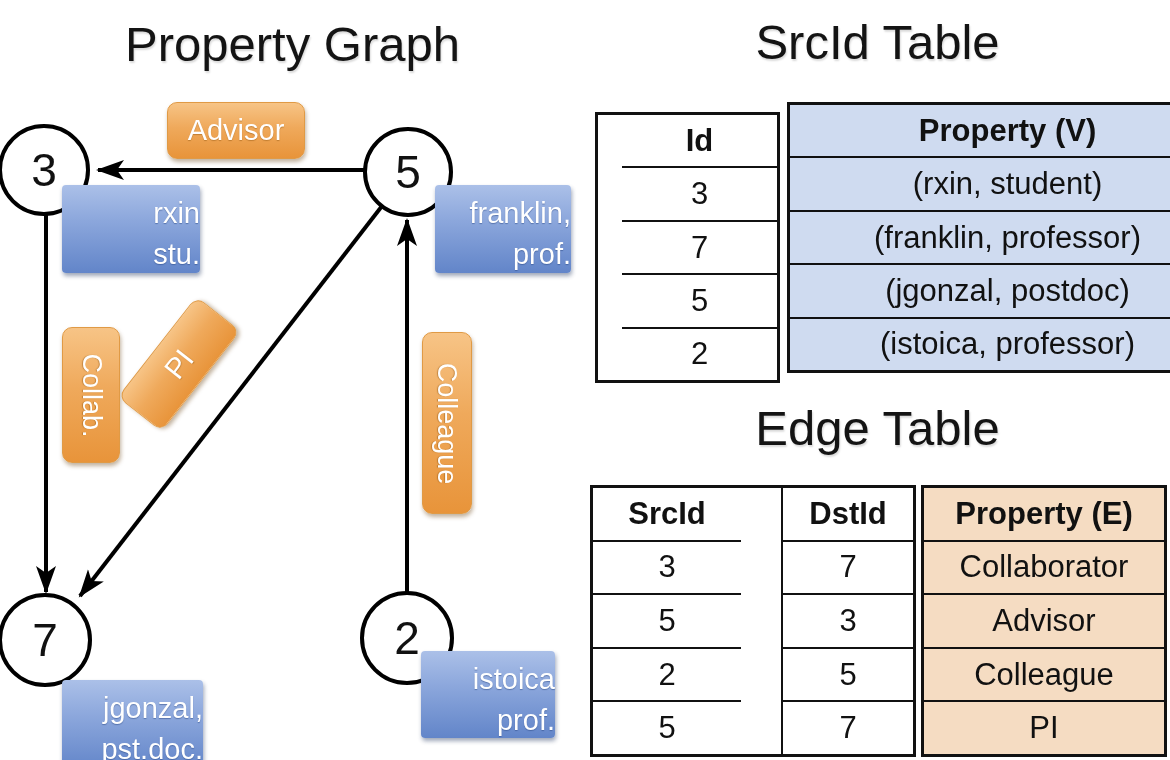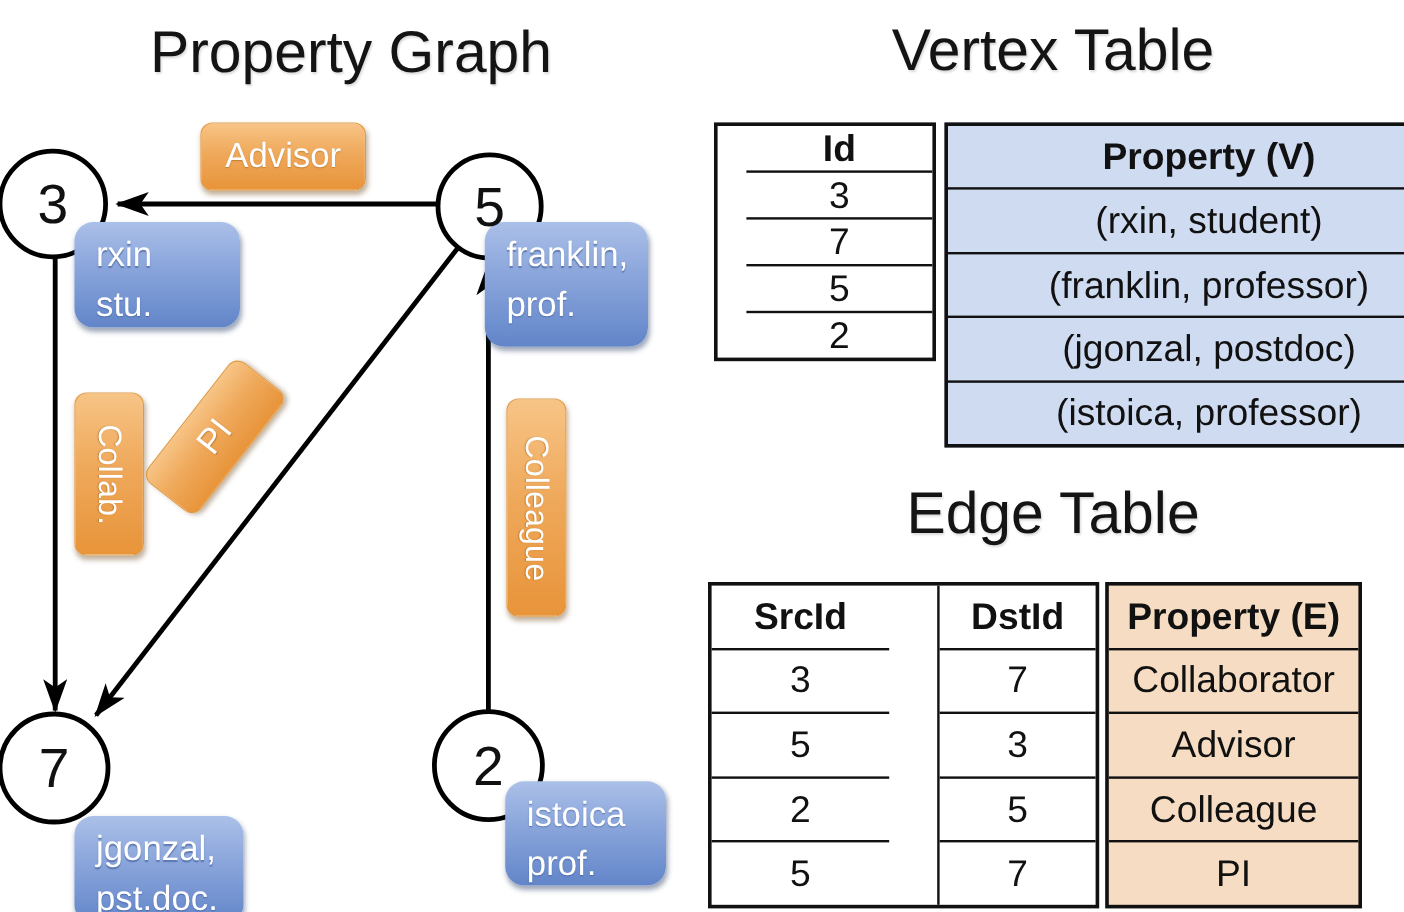--- a/index.html
+++ b/index.html
@@ -24,25 +24,26 @@
     position:absolute; z-index:2; border-radius:10px; color:#fff;
     background:linear-gradient(180deg,#f7c486 0%,#efa95b 45%,#e8943a 100%);
     border:1px solid #e09a45; box-shadow:1px 3px 4px rgba(100,60,10,0.4);
     display:flex; align-items:center; justify-content:center;
     font-size:29px; text-shadow:0 1px 1px rgba(150,90,20,0.5);
   }
   .obox .vtext { transform:rotate(90deg); white-space:nowrap; font-size:27px; }
 
   
   .bbox {
-    position:absolute; z-index:2; border-radius:16px; color:#fff;
+    position:absolute; z-index:2; border-radius:4px; color:#fff;
     background:linear-gradient(180deg,#abc0e8 0%,#8ca7dc 40%,#6285c9 100%);
     box-shadow:1px 3px 4px rgba(40,60,100,0.45);
-    font-size:29px; line-height:41px; padding:8px 12px 0 18px; box-sizing:border-box;
+    font-size:29px; line-height:41px; padding:8px 0 0 18px; box-sizing:border-box;
     text-shadow:0 1px 1px rgba(40,70,130,0.5);
+    text-align:right;
   }
   .bbox span { display:block; }
 
   
   .tcol {
     position:absolute; box-sizing:border-box; border:3px solid #111;
     display:flex; flex-direction:column; background:#fff; z-index:2;
   }
   .cell {
     flex:1; display:flex; align-items:center; justify-content:center;
@@ -55,21 +56,21 @@
   .subcol .cell { flex:1;text-align:center; }
   .subcol-src { width:148px; }
   .subcol-dst { flex:1; border-left:2px solid #111;margin-left:40px; }
 </style>
 </head>
 <body>
 
 <div class="stage">
 
   <div class="big-title" style="left:0px; top:16px; width:585px;">Property Graph</div>
-  <div class="big-title" style="left:585px; top:14px; width:585px;">Vertex Table</div>
+  <div class="big-title" style="left:585px; top:14px; width:585px;">SrcId Table</div>
   <div class="big-title" style="left:585px; top:400px; width:585px;">Edge Table</div>
 
   <svg class="graph-layer" width="585" height="760" viewBox="0 0 585 760">
     <defs>
       <marker id="arrow" markerUnits="userSpaceOnUse" markerWidth="30" markerHeight="22" refX="26" refY="10" orient="auto">
         <path d="M0,0 L28,10 L0,20 L7,10 Z" fill="#000"></path>
       </marker>
     </defs>
     <g stroke="#000" stroke-width="4">
       <line x1="364" y1="170" x2="98" y2="170" marker-end="url(#arrow)"></line>
@@ -98,34 +99,34 @@
     <span>PI</span>
   </div>
   <div class="obox" style="left:422px; top:332px; width:48px; height:180px;">
     <span class="vtext">Colleague</span>
   </div>
 
   <div class="bbox" style="left:62px; top:185px; width:138px; height:88px;">
     <span>rxin</span>
     <span>stu.</span>
   </div>
-  <div class="bbox" style="left:404px; top:185px; width:136px; height:104px;">
+  <div class="bbox" style="left:435px; top:185px; width:136px; height:88px;">
     <span>franklin,</span>
     <span>prof.</span>
   </div>
   <div class="bbox" style="left:62px; top:680px; width:141px; height:90px;">
     <span>jgonzal,</span>
     <span>pst.doc.</span>
   </div>
   <div class="bbox" style="left:421px; top:651px; width:134px; height:87px;">
     <span>istoica</span>
     <span>prof.</span>
   </div>
 
-  <div class="tcol" style="left:595px; top:102px; width:185px; height:199px;padding-left:24px;">
+  <div class="tcol" style="left:595px; top:112px; width:185px; height:271px;padding-left:24px;">
     <div class="cell header">Id</div>
     <div class="cell">3</div>
     <div class="cell">7</div>
     <div class="cell">5</div>
     <div class="cell">2</div>
   </div>
   <div class="tcol" style="left:787px; top:102px; width:441px; height:271px; background:#cfdbf0;">
     <div class="cell header">Property (V)</div>
     <div class="cell">(rxin, student)</div>
     <div class="cell">(franklin, professor)</div>
@@ -142,21 +143,21 @@
       <div class="cell">5</div>
     </div>
     <div class="subcol subcol-dst">
       <div class="cell header">DstId</div>
       <div class="cell">7</div>
       <div class="cell">3</div>
       <div class="cell">5</div>
       <div class="cell">7</div>
     </div>
   </div>
-  <div class="tcol" style="left:921px; top:485px; width:214px; height:272px; background:#f5dcc2;">
+  <div class="tcol" style="left:921px; top:485px; width:246px; height:272px; background:#f5dcc2;">
     <div class="cell header">Property (E)</div>
     <div class="cell">Collaborator</div>
     <div class="cell">Advisor</div>
     <div class="cell">Colleague</div>
     <div class="cell">PI</div>
   </div>
 
 </div>
 
 </body></html>

